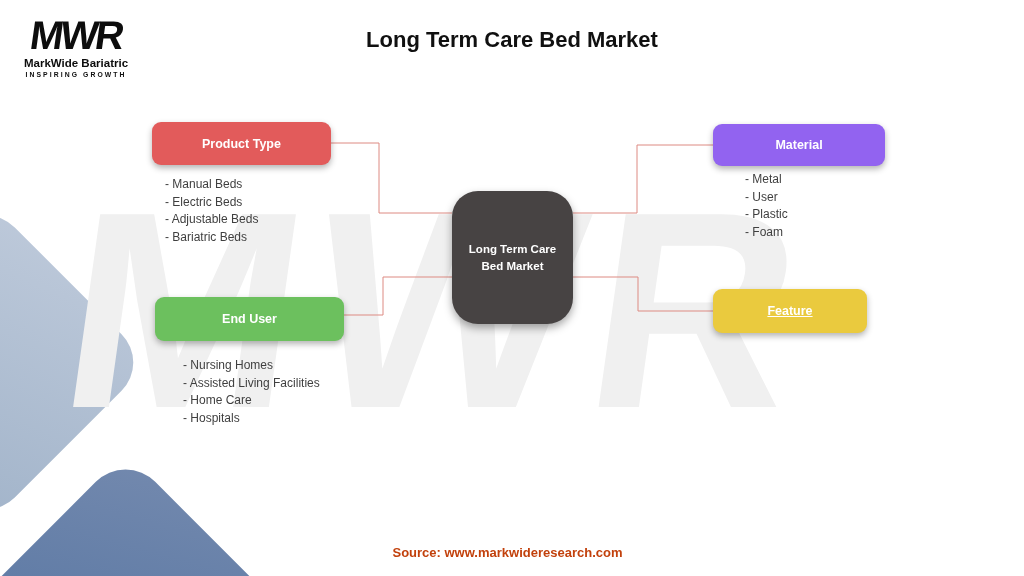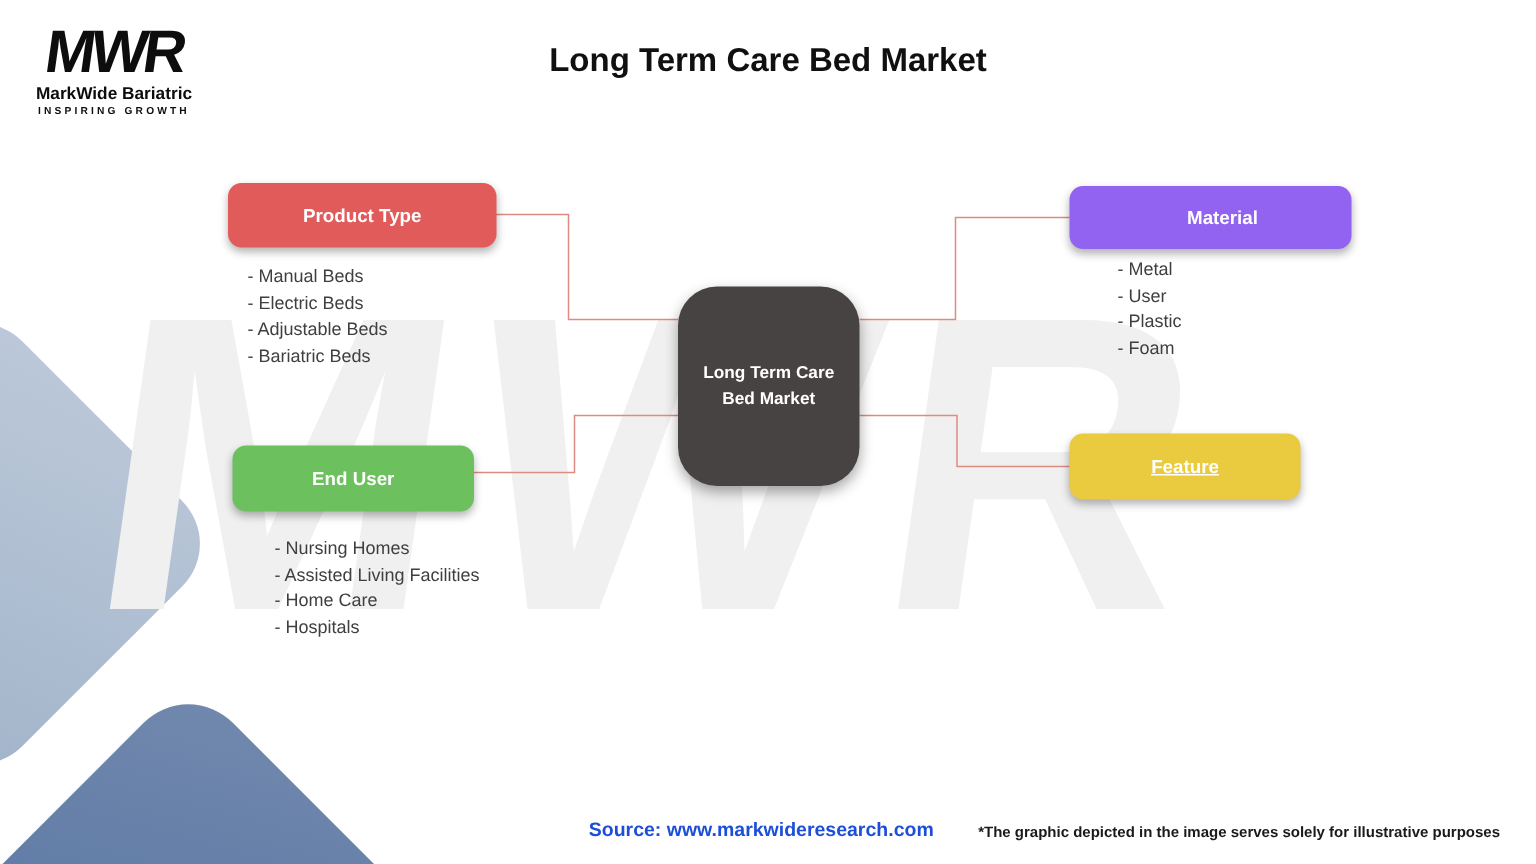--- a/index.html
+++ b/index.html
@@ -40,22 +40,22 @@
     position:absolute;left:0;right:0;top:27px;margin:0;
     text-align:center;font-size:22px;font-weight:bold;color:#101010;
   }
   
   .node-box{
     position:absolute;display:flex;align-items:center;justify-content:center;
     border-radius:9px;color:#ffffff;font-weight:bold;font-size:12.5px;
     box-shadow:0 3px 6px rgba(0,0,0,0.3);
   }
   .node-product-type{left:152px;top:122px;width:179px;height:43px;}
-  .node-material{left:713px;top:124px;width:172px;height:42px;padding-left:16px;}
-  .node-end-user{left:155px;top:297px;width:161px;height:44px;}
+  .node-material{left:713px;top:124px;width:172px;height:42px;}
+  .node-end-user{left:155px;top:297px;width:189px;height:44px;}
   .node-feature{left:713px;top:289px;width:154px;height:44px;}
   
   .center-node{
     position:absolute;left:452px;top:191px;width:121px;height:133px;
     border-radius:26px;display:flex;align-items:center;justify-content:center;
     color:#ffffff;font-weight:bold;font-size:11.5px;line-height:1.4;
     text-align:center;padding:0 13px;box-sizing:border-box;
     box-shadow:0 4px 9px rgba(0,0,0,0.35);
   }
   
@@ -63,21 +63,21 @@
     position:absolute;margin:0;padding:0;list-style:none;
     font-size:12px;line-height:17.6px;color:var(--text_dark,#3f3f3f);
   }
   .list-product-type{left:165px;top:176px;}
   .list-material{left:745px;top:171px;}
   .list-end-user{left:183px;top:357px;}
   .list-feature{left:745px;top:342px;}
   
   .source{
     position:absolute;left:300px;top:545px;width:415px;text-align:center;
-    font-size:13px;font-weight:bold;color:#1d4ed8;
+    font-size:13px;font-weight:bold;color:#c2410c;
   }
   .disclaimer{
     position:absolute;right:24px;top:550px;
     font-size:10px;font-weight:600;color:#1a1a1a;
   }
 </style>
 </head>
 <body>
 
 <div class="canvas">
@@ -123,15 +123,14 @@
   <ul class="node-list list-end-user">
     <li>- Nursing Homes</li>
     <li>- Assisted Living Facilities</li>
     <li>- Home Care</li>
     <li>- Hospitals</li>
   </ul>
 
   <div class="node-box node-feature" style="background-color: rgb(234, 202, 62); text-decoration: underline;">Feature</div>
 
   <div class="source">Source: www.markwideresearch.com</div>
-  <div class="disclaimer">*The graphic depicted in the image serves solely for illustrative purposes</div>
 
 </div>
 
 </body></html>

